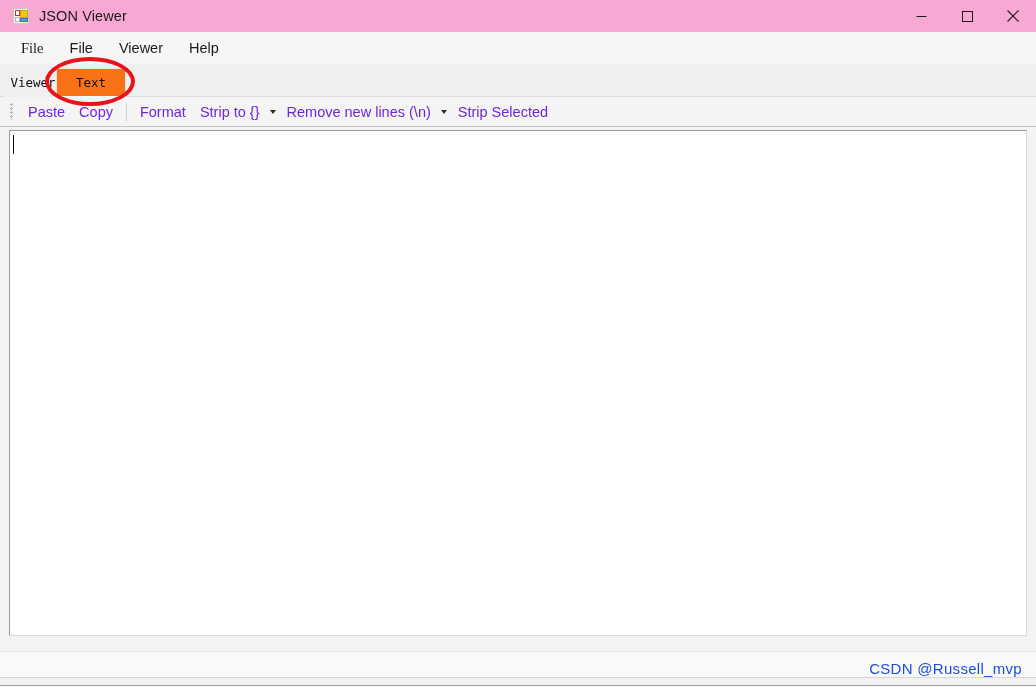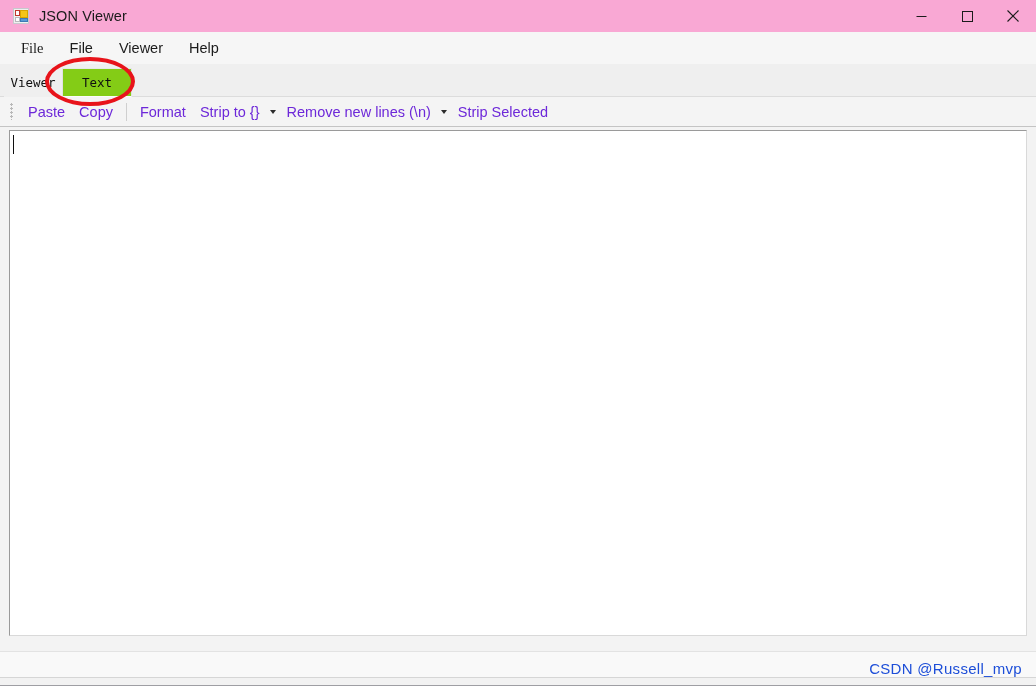--- a/index.html
+++ b/index.html
@@ -116,23 +116,23 @@
     align-items: center;
     justify-content: center;
     white-space: nowrap;
   }
   .tab-viewer {
     left: 4px;
     width: 58px;
     background: #efefef;
   }
   .tab-text {
-    left: 62px;
+    left: 56px;
     width: 70px;
-    background: #84cc16;
+    background: #f97316;
     border-left: 1px solid #e2e2e2;
     border-right: 1px solid #e2e2e2;
     border-top: 1px solid #e8e8e8;
     border-bottom: 1px solid #fbfbfb;
   }
 
   
   .toolbar {
     position: absolute;
     left: 0; top: 97px;

